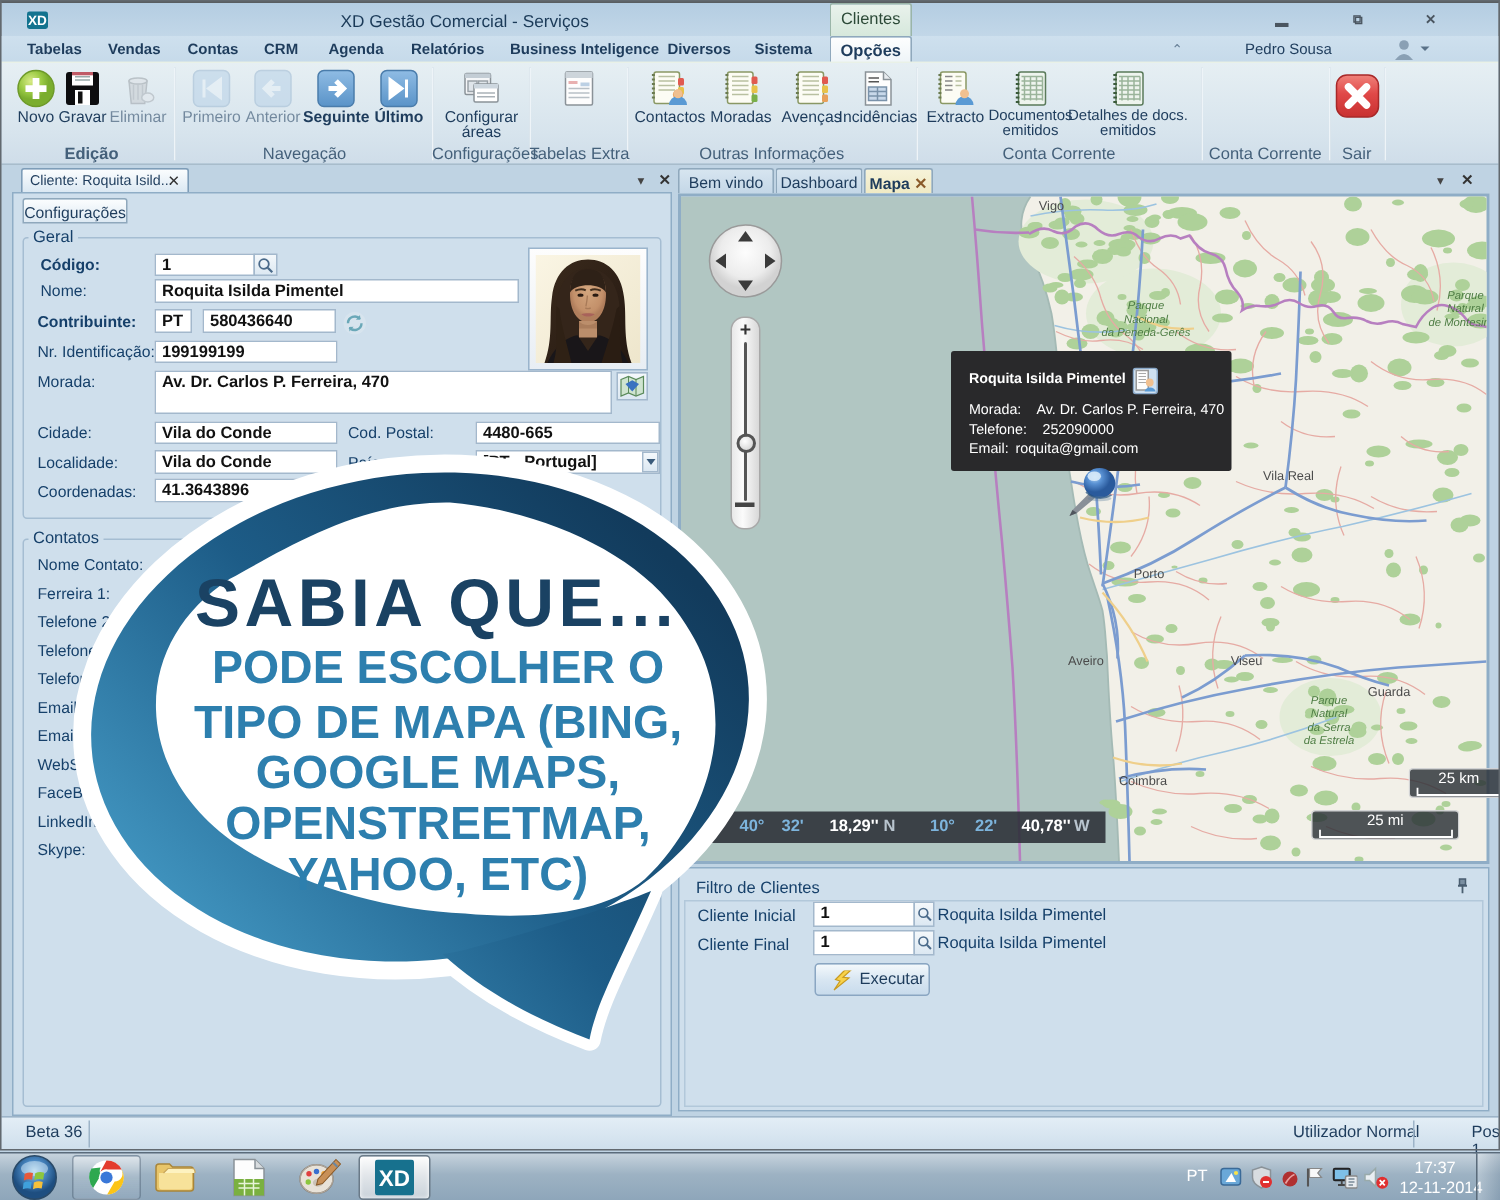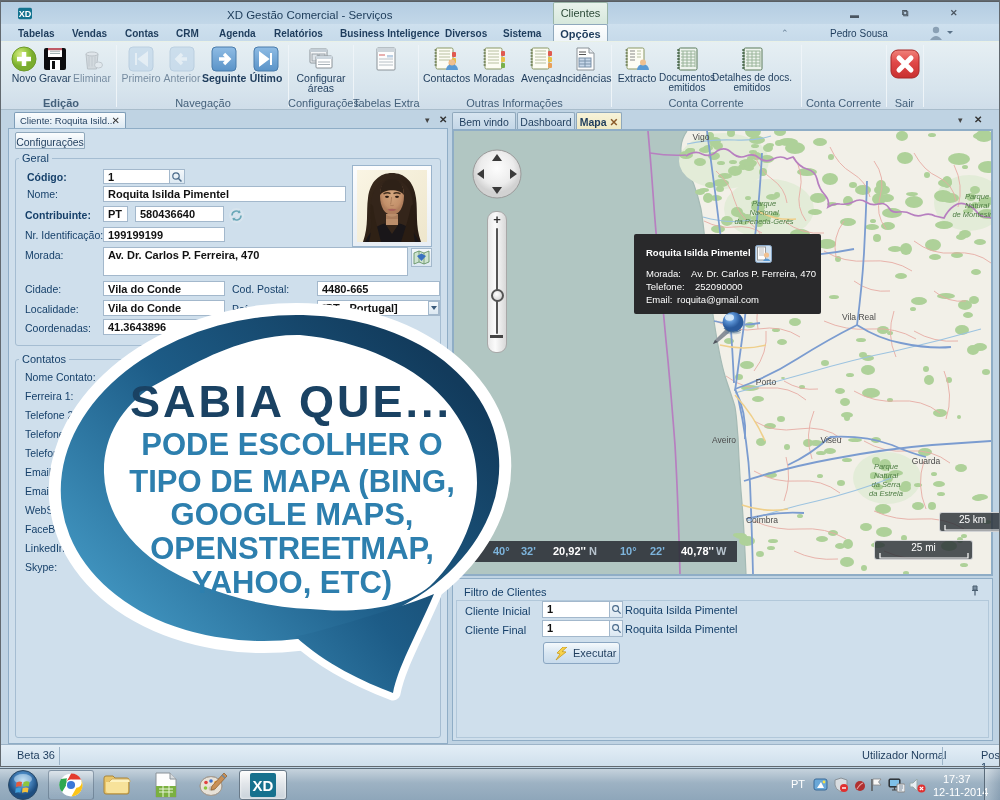--- a/index.html
+++ b/index.html
@@ -748,21 +748,21 @@
   <path d="M3 31 L1 35 L6 33 Z" fill="#50565e"></path>
   <ellipse cx="21" cy="13" rx="10.5" ry="10" fill="url(#gpin)"></ellipse>
   <ellipse cx="17.5" cy="8.5" rx="4.5" ry="3.2" fill="#d8eafa" opacity="0.9"></ellipse>
   <path d="M12 19 q8 7 17 2" stroke="#24507e" stroke-width="1.2" fill="none" opacity="0.7"></path>
   <ellipse cx="21" cy="23.4" rx="8" ry="1.8" fill="#5a7a9a" opacity="0.35"></ellipse>
 </svg>
 
 <div style="position:absolute;left:0px;top:410px;width:283px;height:21px;background:rgba(42,47,54,0.88);color:#fff;font-size:11px;font-weight:bold;">
   <span style="position:absolute;left:39px;top:4px;color:#7db4dc;">40°</span>
   <span style="position:absolute;left:67px;top:4px;color:#7db4dc;">32'</span>
-  <span style="position:absolute;left:99px;top:4px;">20,92''</span>
+  <span style="position:absolute;left:99px;top:4px;">18,29''</span>
   <span style="position:absolute;left:135px;top:4px;color:#b8c4ce;">N</span>
   <span style="position:absolute;left:166px;top:4px;color:#7db4dc;">10°</span>
   <span style="position:absolute;left:196px;top:4px;color:#7db4dc;">22'</span>
   <span style="position:absolute;left:227px;top:4px;">40,78''</span>
   <span style="position:absolute;left:262px;top:4px;color:#b8c4ce;">W</span>
 </div>
 
 <div style="position:absolute;left:452px;top:381px;width:67px;height:20px;background:rgba(42,47,54,0.82);border:1px solid rgba(255,255,255,0.75);border-radius:3px;color:#fff;font-size:10px;margin-left:33px;">
   <div style="text-align:center;margin-top:1px;">25 km</div>
   <svg width="58" height="6" viewBox="0 0 58 6" style="position:absolute;left:4px;top:12px;">

